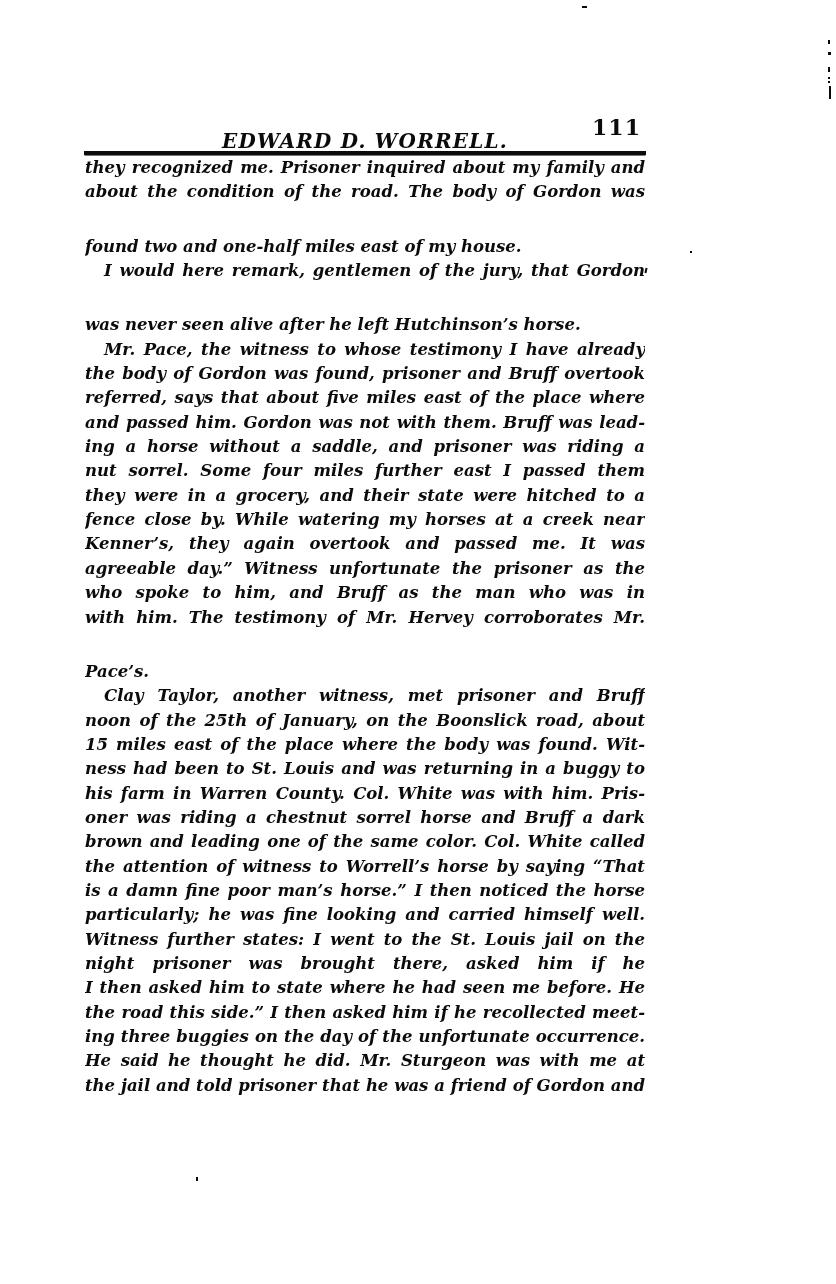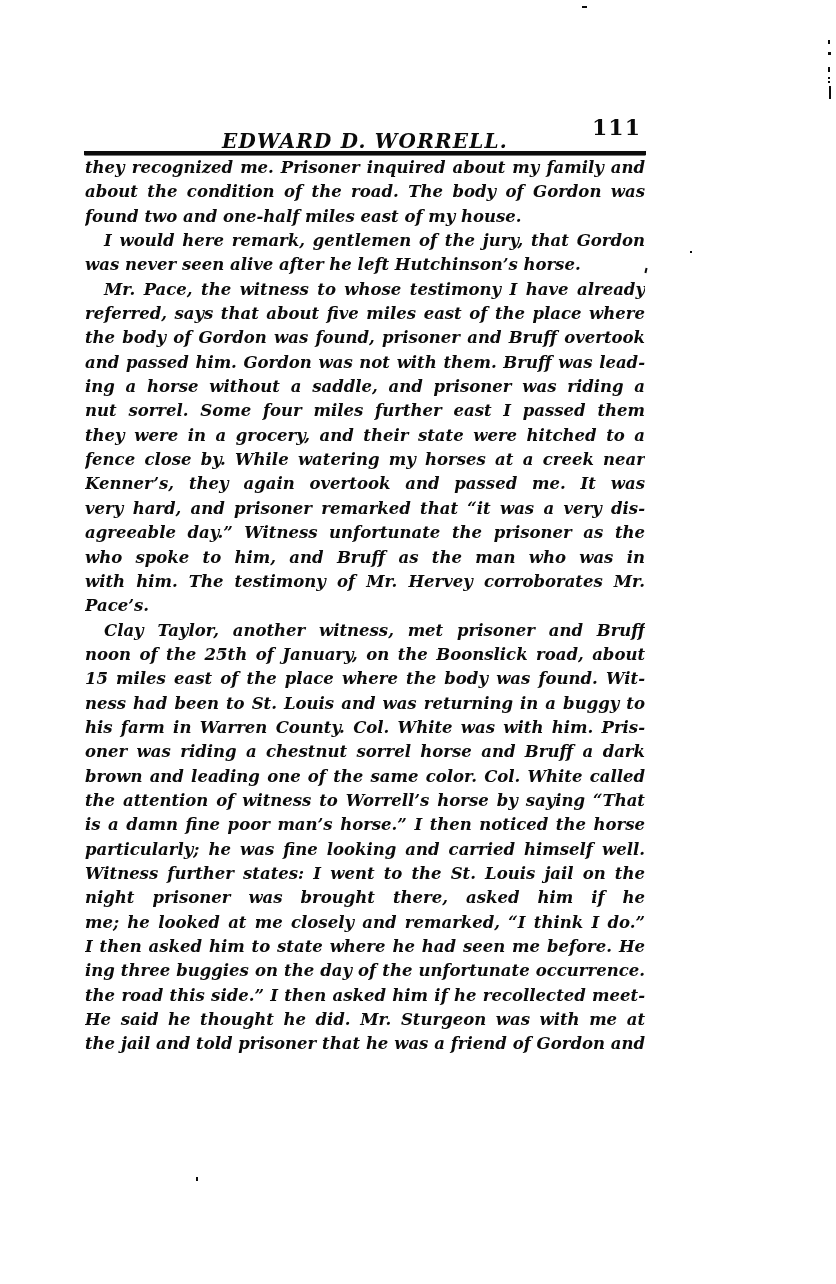--- a/index.html
+++ b/index.html
@@ -66,21 +66,21 @@
     font-style: italic;
   }
   .line {
     text-align: justify;
     text-align-last: justify;
     height: 24.35px;
     overflow: hidden;
     white-space: normal;
   }
   .line.indent { text-indent: 19px; }
-  .line.end { text-align-last: left; }
+  .line.end { text-align-last: left; margin-top: 30px; }
   .artifact {
     position: absolute;
     background: var(--ink);
   }
 </style>
 </head>
 <body>
 
 <div class="page">
 
@@ -90,49 +90,47 @@
 
   <div class="header-rule"></div>
 
   <div class="text-block">
       <div class="line">they recognized me.  Prisoner inquired about my family and</div>
       <div class="line">about the condition of the road.  The body of Gordon was</div>
       <div class="line end">found two and one-half miles east of my house.</div>
       <div class="line indent">I would here remark, gentlemen of the jury, that Gordon</div>
       <div class="line end">was never seen alive after he left Hutchinson’s horse.</div>
       <div class="line indent">Mr. Pace, the witness to whose testimony I have already</div>
+      <div class="line">the body of Gordon was found, prisoner and Bruff overtook</div>
       <div class="line">referred, says that about five miles east of the place where</div>
-      <div class="line">the body of Gordon was found, prisoner and Bruff overtook</div>
       <div class="line">and passed him.  Gordon was not with them.  Bruff was lead-</div>
       <div class="line">ing a horse without a saddle, and prisoner was riding a chest-</div>
       <div class="line">nut sorrel.  Some four miles further east I passed them again;</div>
       <div class="line">they were in a grocery, and their state were hitched to a</div>
       <div class="line">fence close by.  While watering my horses at a creek near</div>
       <div class="line">Kenner’s, they again overtook and passed me.  It was snowing</div>
-      <div class="line">very hard, and prisoner remarked that “it was a very dis-</div>
       <div class="line">agreeable day.”  Witness unfortunate the prisoner as the man</div>
       <div class="line">who spoke to him, and Bruff as the man who was in company</div>
       <div class="line">with him.  The testimony of Mr. Hervey corroborates Mr.</div>
       <div class="line end">Pace’s.</div>
       <div class="line indent">Clay Taylor, another witness, met prisoner and Bruff about</div>
       <div class="line">noon of the 25th of January, on the Boonslick road, about</div>
       <div class="line">15 miles east of the place where the body was found.  Wit-</div>
       <div class="line">ness had been to St. Louis and was returning in a buggy to</div>
       <div class="line">his farm in Warren County.  Col. White was with him.  Pris-</div>
       <div class="line">oner was riding a chestnut sorrel horse and Bruff a dark</div>
       <div class="line">brown and leading one of the same color.  Col. White called</div>
       <div class="line">the attention of witness to Worrell’s horse by saying “That</div>
       <div class="line">is a damn fine poor man’s horse.”  I then noticed the horse</div>
       <div class="line">particularly; he was fine looking and carried himself well.</div>
       <div class="line">Witness further states:  I went to the St. Louis jail on the</div>
       <div class="line">night prisoner was brought there, asked him if he recognized</div>
-      <div class="line">me; he looked at me closely and remarked, “I think I do.”</div>
       <div class="line">I then asked him to state where he had seen me before.  He</div>
+      <div class="line">the road this side.”  I then asked him if he recollected meet-</div>
       <div class="line">ing three buggies on the day of the unfortunate occurrence.</div>
-      <div class="line">the road this side.”  I then asked him if he recollected meet-</div>
       <div class="line">He said he thought he did.  Mr. Sturgeon was with me at</div>
       <div class="line">the jail and told prisoner that he was a friend of Gordon and</div>
     </div>
 
   <div class="artifact" style="left:582px; top:6px; width:5px; height:2px;"></div>
   <div class="artifact" style="left:690px; top:251px; width:2px; height:2px;"></div>
   <div class="artifact" style="left:645px; top:268px; width:2px; height:5px; transform:rotate(14deg);"></div>
   <div class="artifact" style="left:828px; top:40px; width:2px; height:4px;"></div>
   <div class="artifact" style="left:828px; top:52px; width:3px; height:3px;"></div>
   <div class="artifact" style="left:828px; top:67px; width:2px; height:5px;"></div>

